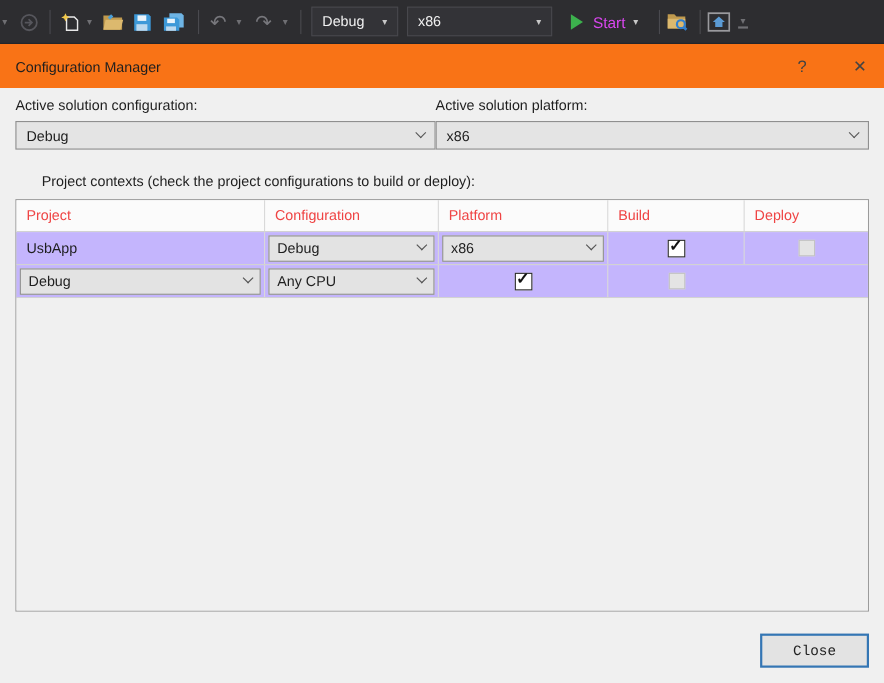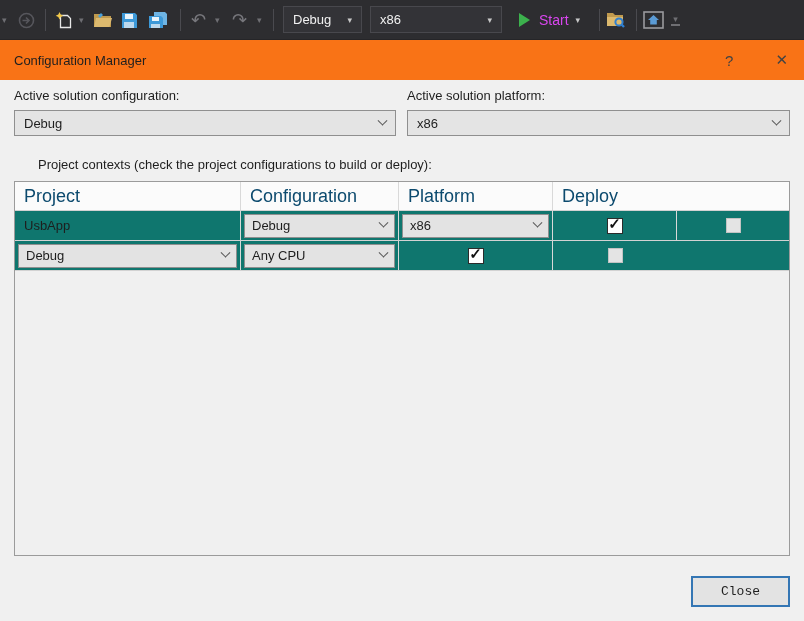--- a/index.html
+++ b/index.html
@@ -20,36 +20,36 @@
   .overflow-bar { display:block; width:9px; height:2px; background:#6f6f73; margin-top:1px; }
 
   
   .titlebar { height:40px; background:#f97316; display:flex; align-items:center; padding:0 16px 0 14px; }
   .title { font-size:13px; color:#1f1f1f; }
   .help-btn { margin-left:auto; font-size:15px; color:#434343; cursor:default; }
   .close-x { margin-left:42px; font-size:15px; color:#434343; cursor:default; }
 
   
   .content { height:541px; background:#f0f0f0; padding:8px 14px 0 14px; display:flex; flex-direction:column; }
-  .labels-row, .combos-row { display:grid; grid-template-columns:382px 1fr; column-gap:11px; }
+  .labels-row, .combos-row { display:grid; grid-template-columns:382px 1fr; }
   .field-label { font-size:13px; color:#1e1e1e; height:16px; }
   .combos-row { margin-top:6px; }
   .combo { height:26px; background:#e4e4e4; border:1px solid #8f8f8f; display:flex; align-items:center;
            padding:0 9px; font-size:13px; color:#1e1e1e; cursor:default; }
   .chev { margin-left:auto; width:7px; height:7px; border-right:1.4px solid #555; border-bottom:1.4px solid #555;
           transform:rotate(45deg) translate(-2px,-2px); }
   .contexts-label { margin-top:21px; margin-bottom:9px; font-size:13px; color:#1e1e1e;margin-left:24px; }
 
   
   .ptable { height:375px; border:1px solid #9b9b9b; background:#f0f0f0; display:flex; flex-direction:column; }
   .trow { display:grid; grid-template-columns:226px 158px 154px 124px 1fr; }
   .thead { height:29px; background:#fbfbfb; border-bottom:1px solid #d2d2d2; }
-  .th { font-size:18px; color:#0c4a6e; line-height:28px; padding-left:9px; border-right:1px solid #d9d9d9; }
+  .th { font-size:13px; color:#ef4444; line-height:28px; padding-left:9px; border-right:1px solid #d9d9d9; }
   .th:last-child { border-right:none; }
-  .tr { height:30px; background:#0f766e; border-bottom:1px solid #d2d2d2; }
+  .tr { height:30px; background:#c4b5fd; border-bottom:1px solid #d2d2d2; }
   .td { border-right:1px solid #d9d9d9; display:flex; align-items:center; overflow:hidden; }
   .td:last-child { border-right:none; }
   .td.name { font-size:13px; color:#1e1e1e; padding-left:9px; }
   .cell-combo { flex:1; height:24px; margin:0 3px; background:#e3e3e3; border:1px solid #8f8f8f;
                 display:flex; align-items:center; padding:0 7px; font-size:13px; color:#1e1e1e; cursor:default; }
   .td.center { justify-content:center; }
   .checkbox { width:16px; height:16px; background:#ffffff; border:1px solid #2b2b2b;
               display:flex; align-items:center; justify-content:center; cursor:default; }
   .checkbox .mark { font-size:15px; font-weight:bold; color:#111; line-height:12px; margin-top:-3px; }
   .checkbox-disabled { width:15px; height:15px; background:#e4e4e4; border:1px solid #c3c3c3; cursor:default; }
@@ -186,20 +186,21 @@
     </div>
 
     <div class="contexts-label">Project contexts (check the project configurations to build or deploy):</div>
 
     <div class="ptable">
 
       <div class="trow thead">
         <span class="th">Project</span>
         <span class="th">Configuration</span>
         <span class="th">Platform</span>
+        <span class="th">Build</span>
         <span class="th">Deploy</span>
       </div>
 
       <div class="trow tr">
         <span class="td name">UsbApp</span>
         <span class="td">
           <span class="cell-combo">
             <span>Debug</span>
             <span class="chev"></span>
           </span>

